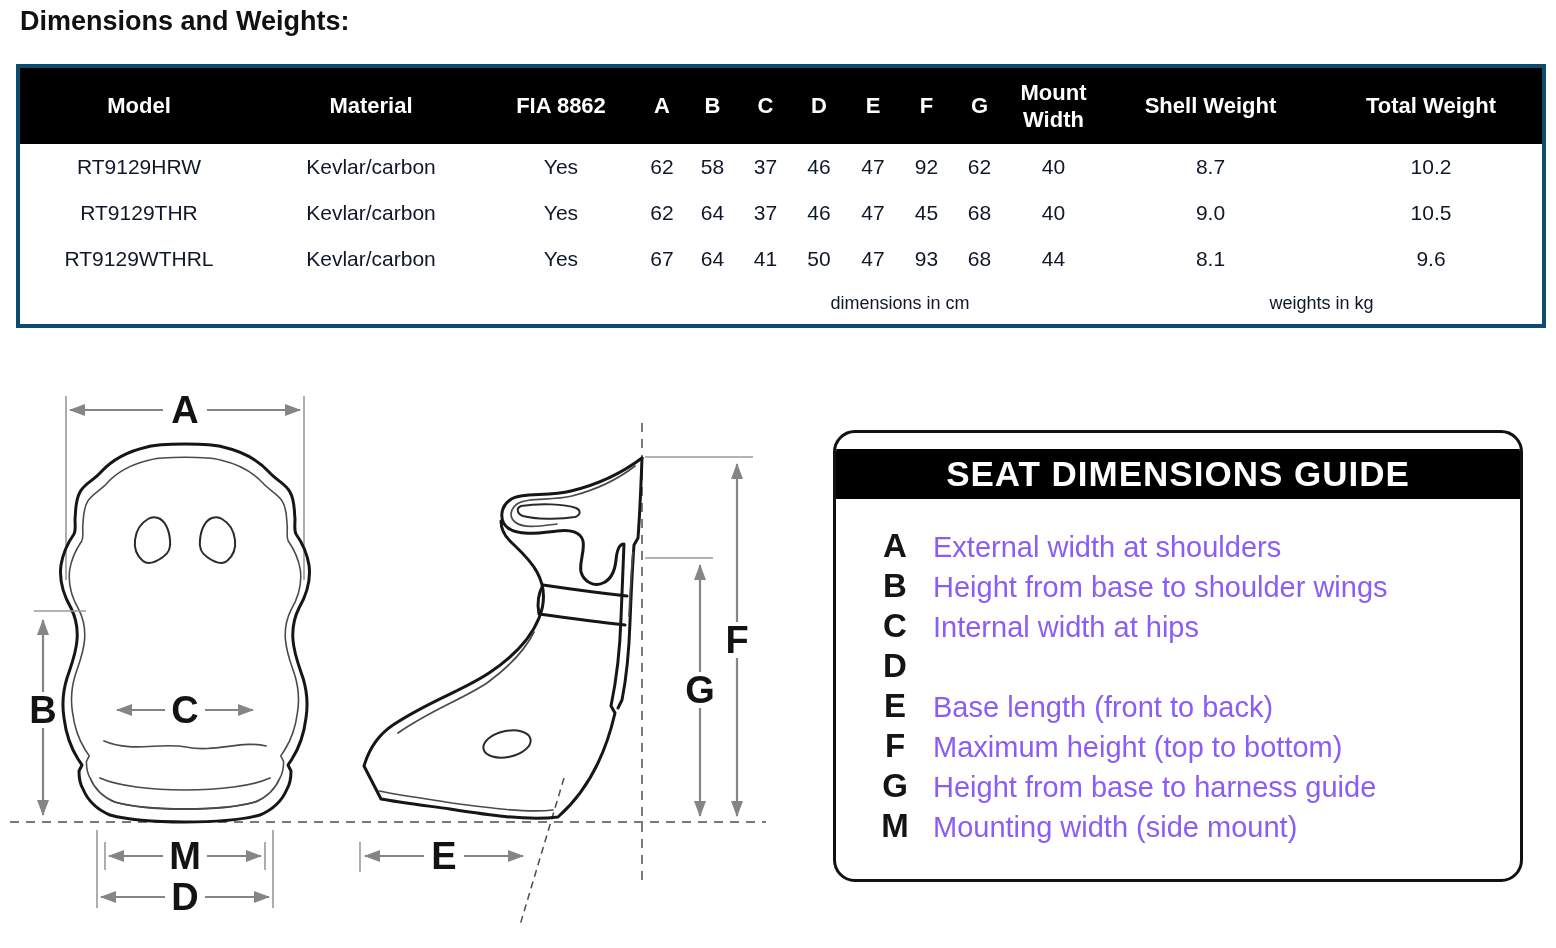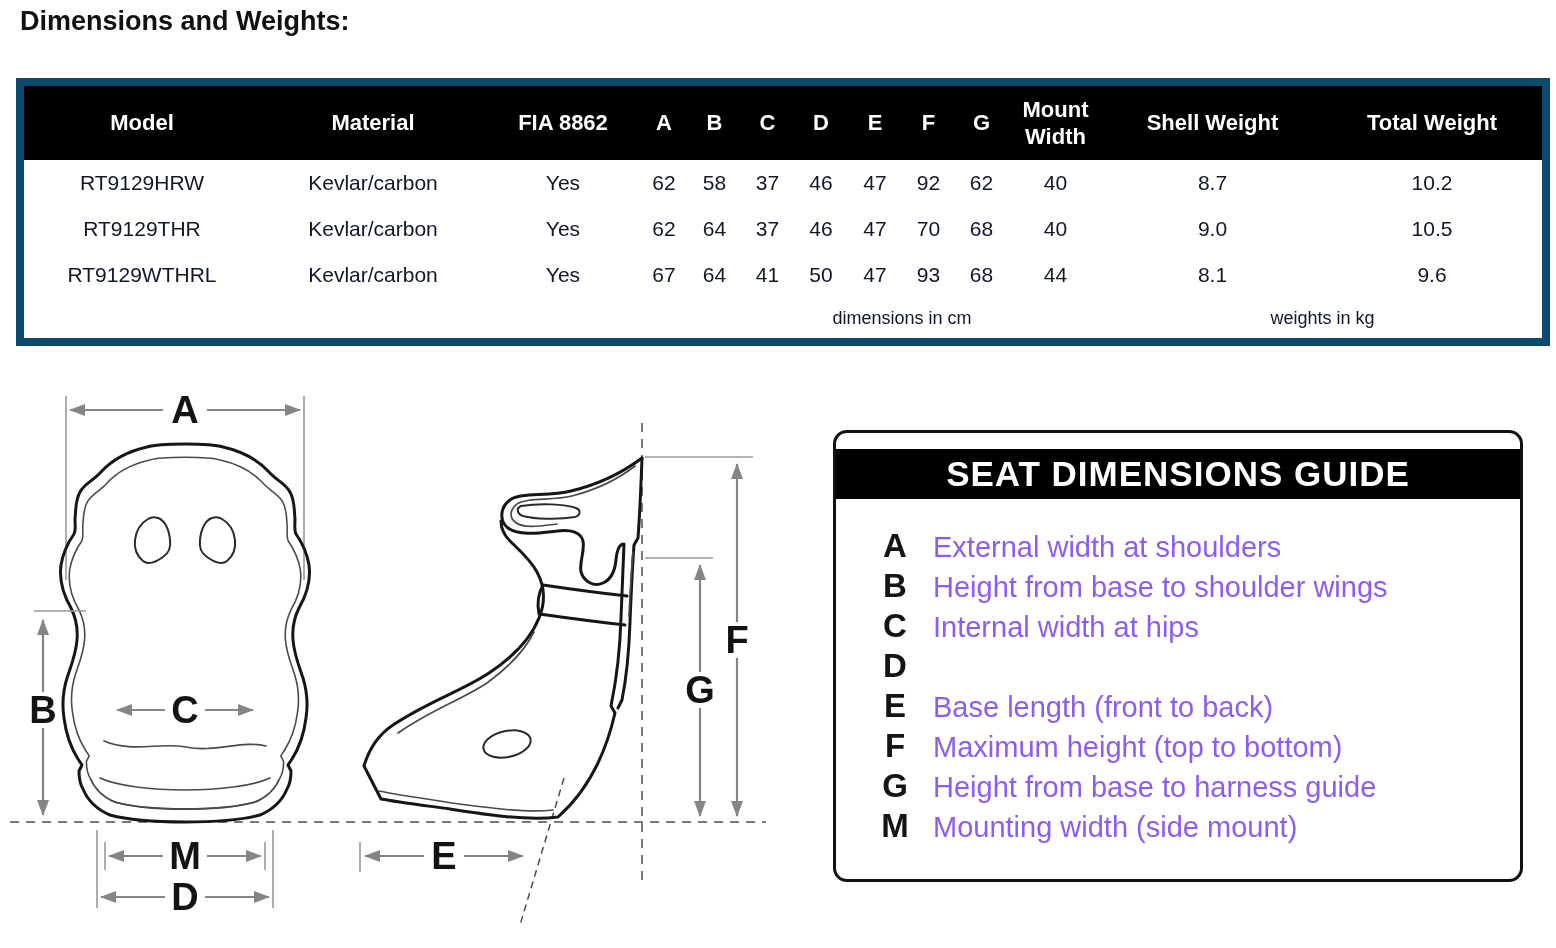--- a/index.html
+++ b/index.html
@@ -3,43 +3,43 @@
 <meta charset="utf-8">
 <style>
   :root{
     --header-bg:#000000; --header-text:#ffffff; --body-text:#1a1a1a;
     --line-gray:#858585; --outline:#161616;
   }
   html,body{margin:0;padding:0;background:#ffffff;}
   .page{position:relative;width:1556px;height:948px;background:#fff;overflow:hidden;
         font-family:"Liberation Sans", sans-serif;color:var(--body-text);padding-left:31px;}
   .page-title{position:absolute;left:20px;top:6px;font-size:27px;font-weight:bold;color:#111;}
-  table.spec{position:absolute;left:16px;top:78px;width:1526px;border-collapse:collapse;
-             table-layout:fixed;border:8px solid #0c4a6e;background:#fff;}
+  table.spec{position:absolute;left:16px;top:64px;width:1526px;border-collapse:collapse;
+             table-layout:fixed;border:4px solid #0c4a6e;background:#fff;}
   table.spec thead tr{height:78px;background:var(--header-bg);}
   table.spec thead th{color:var(--header-text);font-size:22px;font-weight:bold;text-align:center;
                       vertical-align:middle;padding:0 2px;line-height:1.25;}
   table.spec tbody tr{height:46px;}
   table.spec tbody td{font-size:21px;text-align:center;vertical-align:middle;color:#0f172a;}
   table.spec tfoot tr{height:44px;}
   table.spec tfoot td{font-size:18px;color:#0f172a;text-align:center;vertical-align:middle;}
   td.foot-dims{padding-left:62px;}
   
   svg.diagram{position:absolute;left:0;top:388px;}
   .seat-line{fill:none;stroke:var(--outline);stroke-width:3;stroke-linejoin:round;stroke-linecap:round;}
   .seat-thin{fill:none;stroke:#4a4a4a;stroke-width:1.7;stroke-linejoin:round;stroke-linecap:round;}
   .seat-hole{fill:#ffffff;stroke:#2a2a2a;stroke-width:2;}
   .dim{stroke:var(--line-gray);stroke-width:2.2;fill:none;}
   .ext{stroke:#9a9a9a;stroke-width:1.6;fill:none;}
   .dash{stroke:#4d4d4d;stroke-width:1.5;fill:none;stroke-dasharray:9 7;}
   .dimtext{font-family:"Liberation Sans",sans-serif;font-weight:bold;font-size:38px;fill:#131313;text-anchor:middle;}
   .lblbg{fill:#ffffff;}
   
   .guide{position:absolute;left:833px;top:430px;width:690px;height:452px;background:#fff;
-         border:3px solid #111;border-radius:14px;overflow:hidden;box-sizing:border-box;}
+         border:3px solid #111;border-radius:22px;overflow:hidden;box-sizing:border-box;}
   .guide-band{margin-top:16px;height:50px;background:var(--header-bg);display:flex;
               align-items:center;justify-content:center;}
   .guide-title{color:var(--header-text);font-size:35px;font-weight:bold;letter-spacing:1px;white-space:nowrap;}
   .legend{margin-top:28px;}
   .legend-row{display:flex;align-items:baseline;height:40px;}
   .legend-key{display:inline-block;width:64px;margin-left:27px;text-align:center;
               font-weight:bold;font-size:33px;color:#141414;}
   .legend-desc{margin-left:6px;font-size:29px;color:#8b5cf6;white-space:nowrap;}
 </style>
 </head>
@@ -100,21 +100,21 @@
       </tr>
       <tr>
         <td>RT9129THR</td>
         <td>Kevlar/carbon</td>
         <td>Yes</td>
         <td>62</td>
         <td>64</td>
         <td>37</td>
         <td>46</td>
         <td>47</td>
-        <td>70</td>
+        <td>45</td>
         <td>68</td>
         <td>40</td>
         <td>9.0</td>
         <td>10.5</td>
       </tr>
       <tr>
         <td>RT9129WTHRL</td>
         <td>Kevlar/carbon</td>
         <td>Yes</td>
         <td>67</td>

